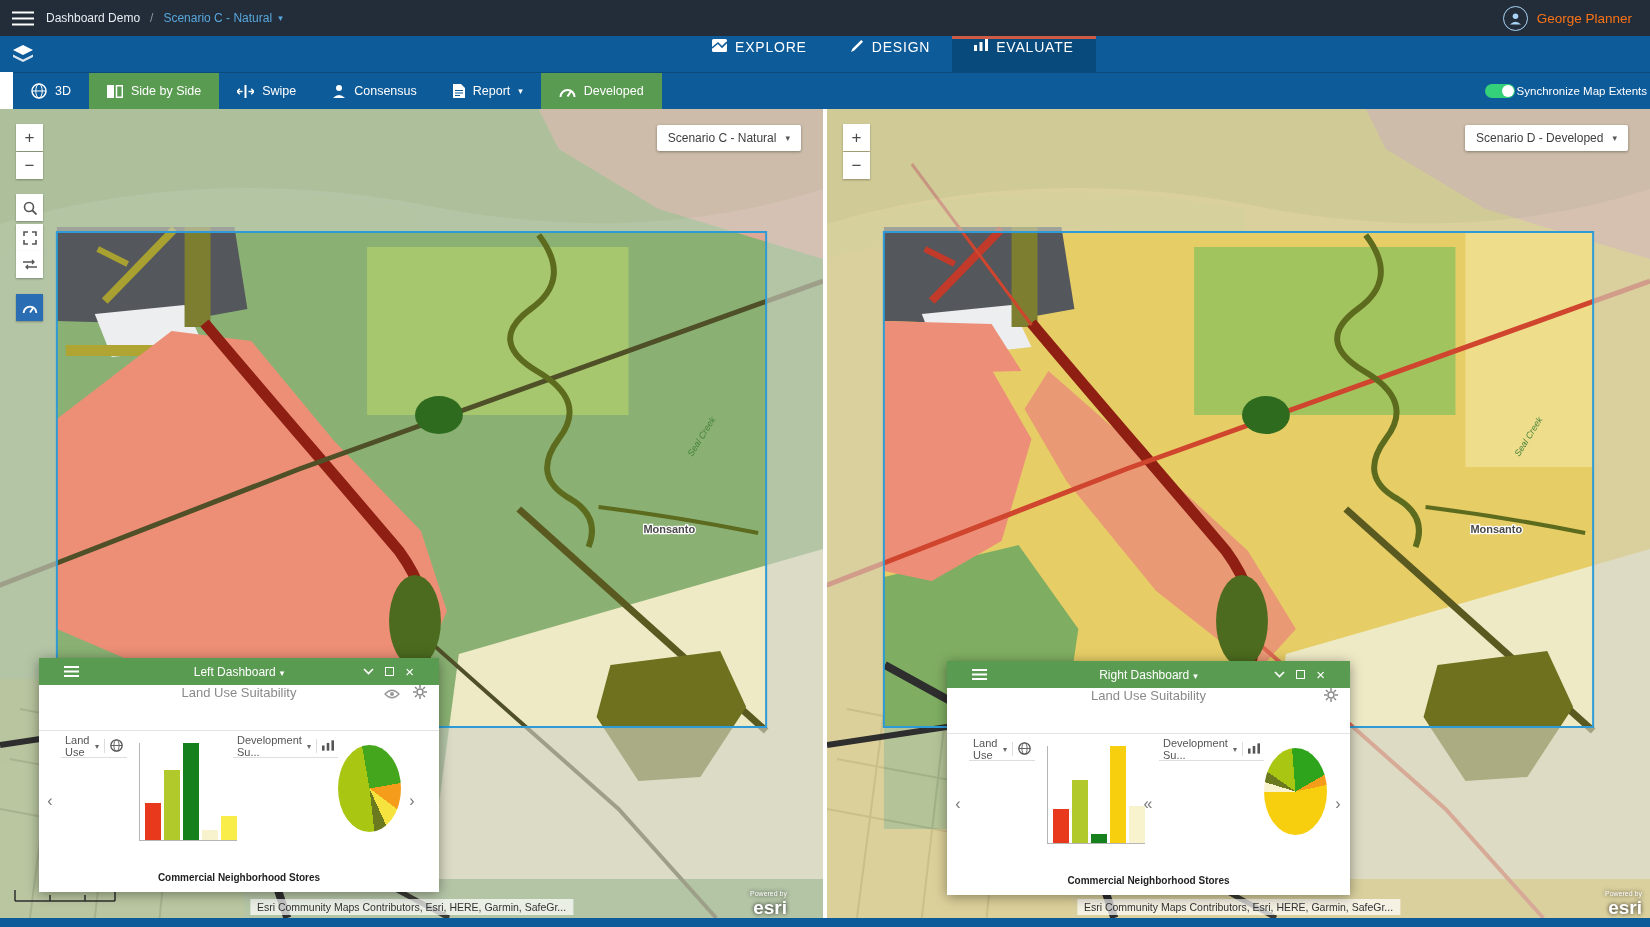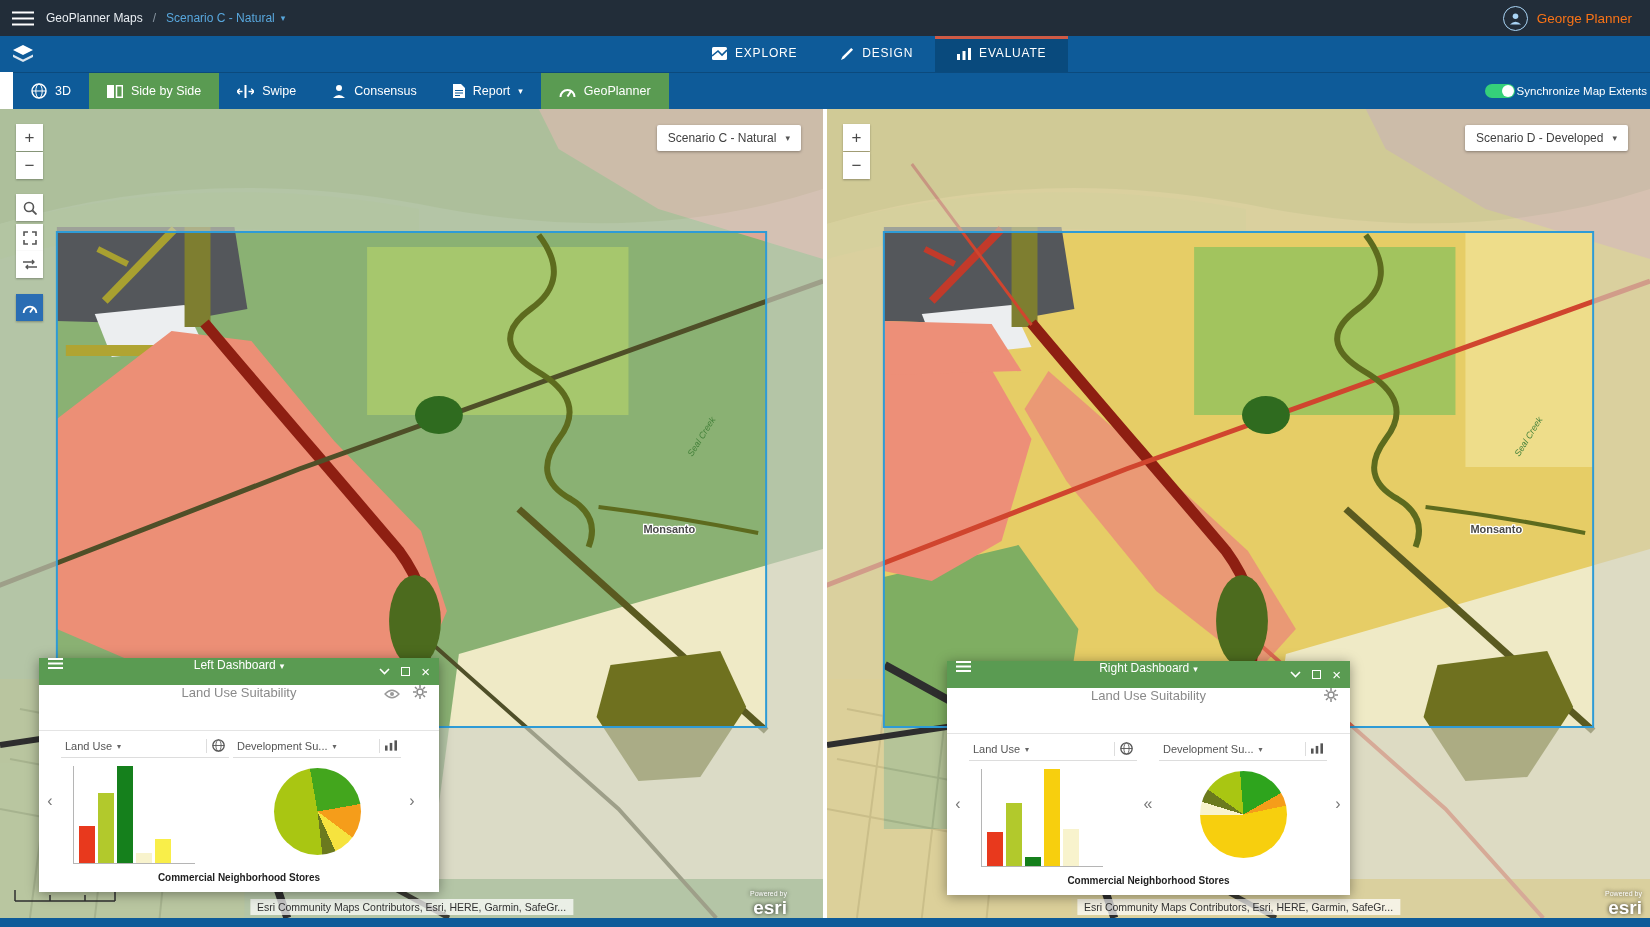--- a/index.html
+++ b/index.html
@@ -15,21 +15,21 @@
   .crumb-scenario{font-size:12px;color:#58a7dd;display:flex;align-items:center;gap:6px;cursor:pointer}
   .crumb-scenario .caret{font-size:9px}
   .topbar .user{margin-left:auto;margin-right:18px;display:flex;align-items:center;gap:9px;cursor:pointer}
   .topbar .user .name{font-size:13.5px;color:#f97316}
   .avatar{width:25px;height:25px;border-radius:50%;border:1.5px solid #a9d4f5;display:flex;align-items:center;justify-content:center}
 
   
   .navbar{position:absolute;left:0;top:36px;width:100%;height:36px;background:#0e5b99;display:flex;align-items:stretch;color:#fff;z-index:40}
   .layers-btn{width:46px;display:flex;align-items:center;justify-content:center;cursor:pointer}
   .nav-tabs{position:absolute;left:690px;top:0;height:36px;display:flex;align-items:stretch}
-  .nav-tab{display:flex;align-items:flex-end;gap:8px;padding:12px 22px;font-size:12px;letter-spacing:.8px;cursor:pointer;border-top:3px solid transparent}
+  .nav-tab{display:flex;align-items:flex-start;gap:8px;padding:0 22px;font-size:14px;letter-spacing:.8px;cursor:pointer;border-top:3px solid transparent}
   .nav-tab.active{background:#094a7d;border-top:3px solid #cf5a45}
 
   
   .toolbar{position:absolute;left:13px;top:72px;width:100%;height:37px;background:#0e5b99;border-top:1px solid rgba(0,0,0,.18);display:flex;align-items:stretch;color:#fff;z-index:40}
   .tb-btn{display:flex;align-items:center;gap:8px;padding:0 18px;font-size:12.5px;cursor:pointer;white-space:nowrap}
   .tb-btn.active{background:#5a9b52}
   .tb-btn .caret{font-size:9px}
   .tb-sync{margin-left:auto;margin-right:16px;display:flex;align-items:center;gap:2px;font-size:11.5px}
   .switch{width:30px;height:14px;border-radius:8px;background:#35d07a;position:relative;cursor:pointer}
   .switch .knob{position:absolute;right:1px;top:1px;width:12px;height:12px;border-radius:50%;background:#fff}
@@ -51,32 +51,32 @@
   .esri-logo .powered{font-size:7px;display:block;margin-bottom:1px}
   .esri-logo .word{font-size:19px;font-weight:bold;}
   .map.left .esri-logo{right:36px}
   .map.right .esri-logo{right:8px}
   .scalebar{position:absolute;left:10px;bottom:12px}
 
   
   .dash{position:absolute;background:#fff;box-shadow:0 2px 12px rgba(0,0,0,.4);z-index:30;display:flex;flex-direction:column}
   .dash.leftd{left:39px;top:658px;width:400px;height:234px}
   .dash.rightd{left:947px;top:661px;width:403px;height:234px}
-  .dash-head{height:27px;background:#5a9b52;color:#fff;display:flex;padding:0 9px;position:relative;cursor:move}
+  .dash-head{height:27px;background:#5a9b52;color:#fff;display:flex;align-items:center;padding:0 25px;position:relative;cursor:move}
   .dash-title{position:absolute;left:0;right:0;text-align:center;font-size:12px}
   .dash-title .caret{font-size:9px;margin-left:4px}
   .dash-head .right-icons{margin-left:auto;display:flex;align-items:center;gap:11px;z-index:2}
   .dh-icon{color:#fff;font-size:12px;cursor:pointer;display:flex;align-items:center}
   .maxbox{width:9px;height:9px;border:1.5px solid #fff}
   .widget-row{height:46px;border-bottom:1px solid #e4e4e4;display:flex;align-items:flex-start;position:relative}
   .widget-title{position:absolute;left:0;right:0;text-align:center;font-size:13px;color:#8a8a8a}
   .widget-row .right-icons{margin-left:auto;display:flex;align-items:center;gap:13px;padding-right:12px;z-index:2}
   .dash-body{flex:1;display:flex;align-items:stretch;padding:4px 2px 0 2px}
   .carousel-arrow{width:18px;display:flex;align-items:center;justify-content:center;color:#777;font-size:16px;cursor:pointer}
-  .card{width:168px;display:flex;flex-direction:column;margin:0 2px}
+  .card{width:168px;display:flex;flex-direction:row;margin:0 2px}
   .card-head{height:23px;display:flex;align-items:center;gap:5px;border-bottom:1px solid #ddd;font-size:11px;color:#555;padding:0 4px;cursor:pointer}
   .card-head .caret{font-size:8px;color:#666}
   .card-head .vdiv{width:1px;height:14px;background:#ddd;margin-left:auto}
   .bar-plot{height:98px;margin:8px 4px 0 12px;display:flex;align-items:flex-end;gap:3px;border-left:1px solid #b5b5b5;border-bottom:1px solid #b5b5b5;padding-left:5px;width:122px}
   .bar{width:16px}
   .pie{width:87px;height:87px;border-radius:50%;margin:10px auto 0}
   .dash-caption{text-align:center;font-size:10px;font-weight:bold;color:#1f1f1f;padding:5px 2px 9px}
 
   
   .bottombar{position:absolute;left:0;bottom:0;width:100%;height:9px;background:#0e5b99;z-index:35}
@@ -87,21 +87,21 @@
 <body>
 
 <div id="app">
 
   <div class="topbar">
     <div class="hamburger">
       <svg width="22" height="15" viewBox="0 0 22 15">
           <path d="M0,1.5 H22 M0,7.5 H22 M0,13.5 H22" stroke="#fff" stroke-width="2.2"></path>
         </svg>
     </div>
-    <span class="app-title">GeoPlanner Maps</span>
+    <span class="app-title">Dashboard Demo</span>
     <span class="crumb-sep">/</span>
     <span class="crumb-scenario">
       <span>Scenario C - Natural</span>
       <span class="caret">▾</span>
     </span>
     <div class="user">
       <span class="avatar">
         <svg width="13" height="13" viewBox="0 0 14 14">
             <circle cx="7" cy="4.5" r="3" fill="#a9d4f5"></circle>
             <path d="M1,13.5 Q7,7.5 13,13.5 Z" fill="#a9d4f5"></path>
@@ -180,21 +180,21 @@
           <path d="M2,6.5 H10 M2,9 H10 M2,11.5 H7" stroke="#0e5b99" stroke-width="1"></path>
         </svg>
       <span>Report</span>
       <span class="caret">▾</span>
     </div>
     <div class="tb-btn active">
       <svg width="17" height="11" viewBox="0 0 17 11">
           <path d="M1.5,11 A7,7 0 0 1 15.5,11" fill="none" stroke="#fff" stroke-width="2"></path>
           <path d="M8.5,10.5 L12.5,4.5" stroke="#fff" stroke-width="2"></path>
         </svg>
-      <span>GeoPlanner</span>
+      <span>Developed</span>
     </div>
     <div class="tb-sync">
       <div class="switch">
           <div class="knob"></div>
         </div>
       <span>Synchronize Map Extents</span>
     </div>
   </div>
 
   <div class="maps">

